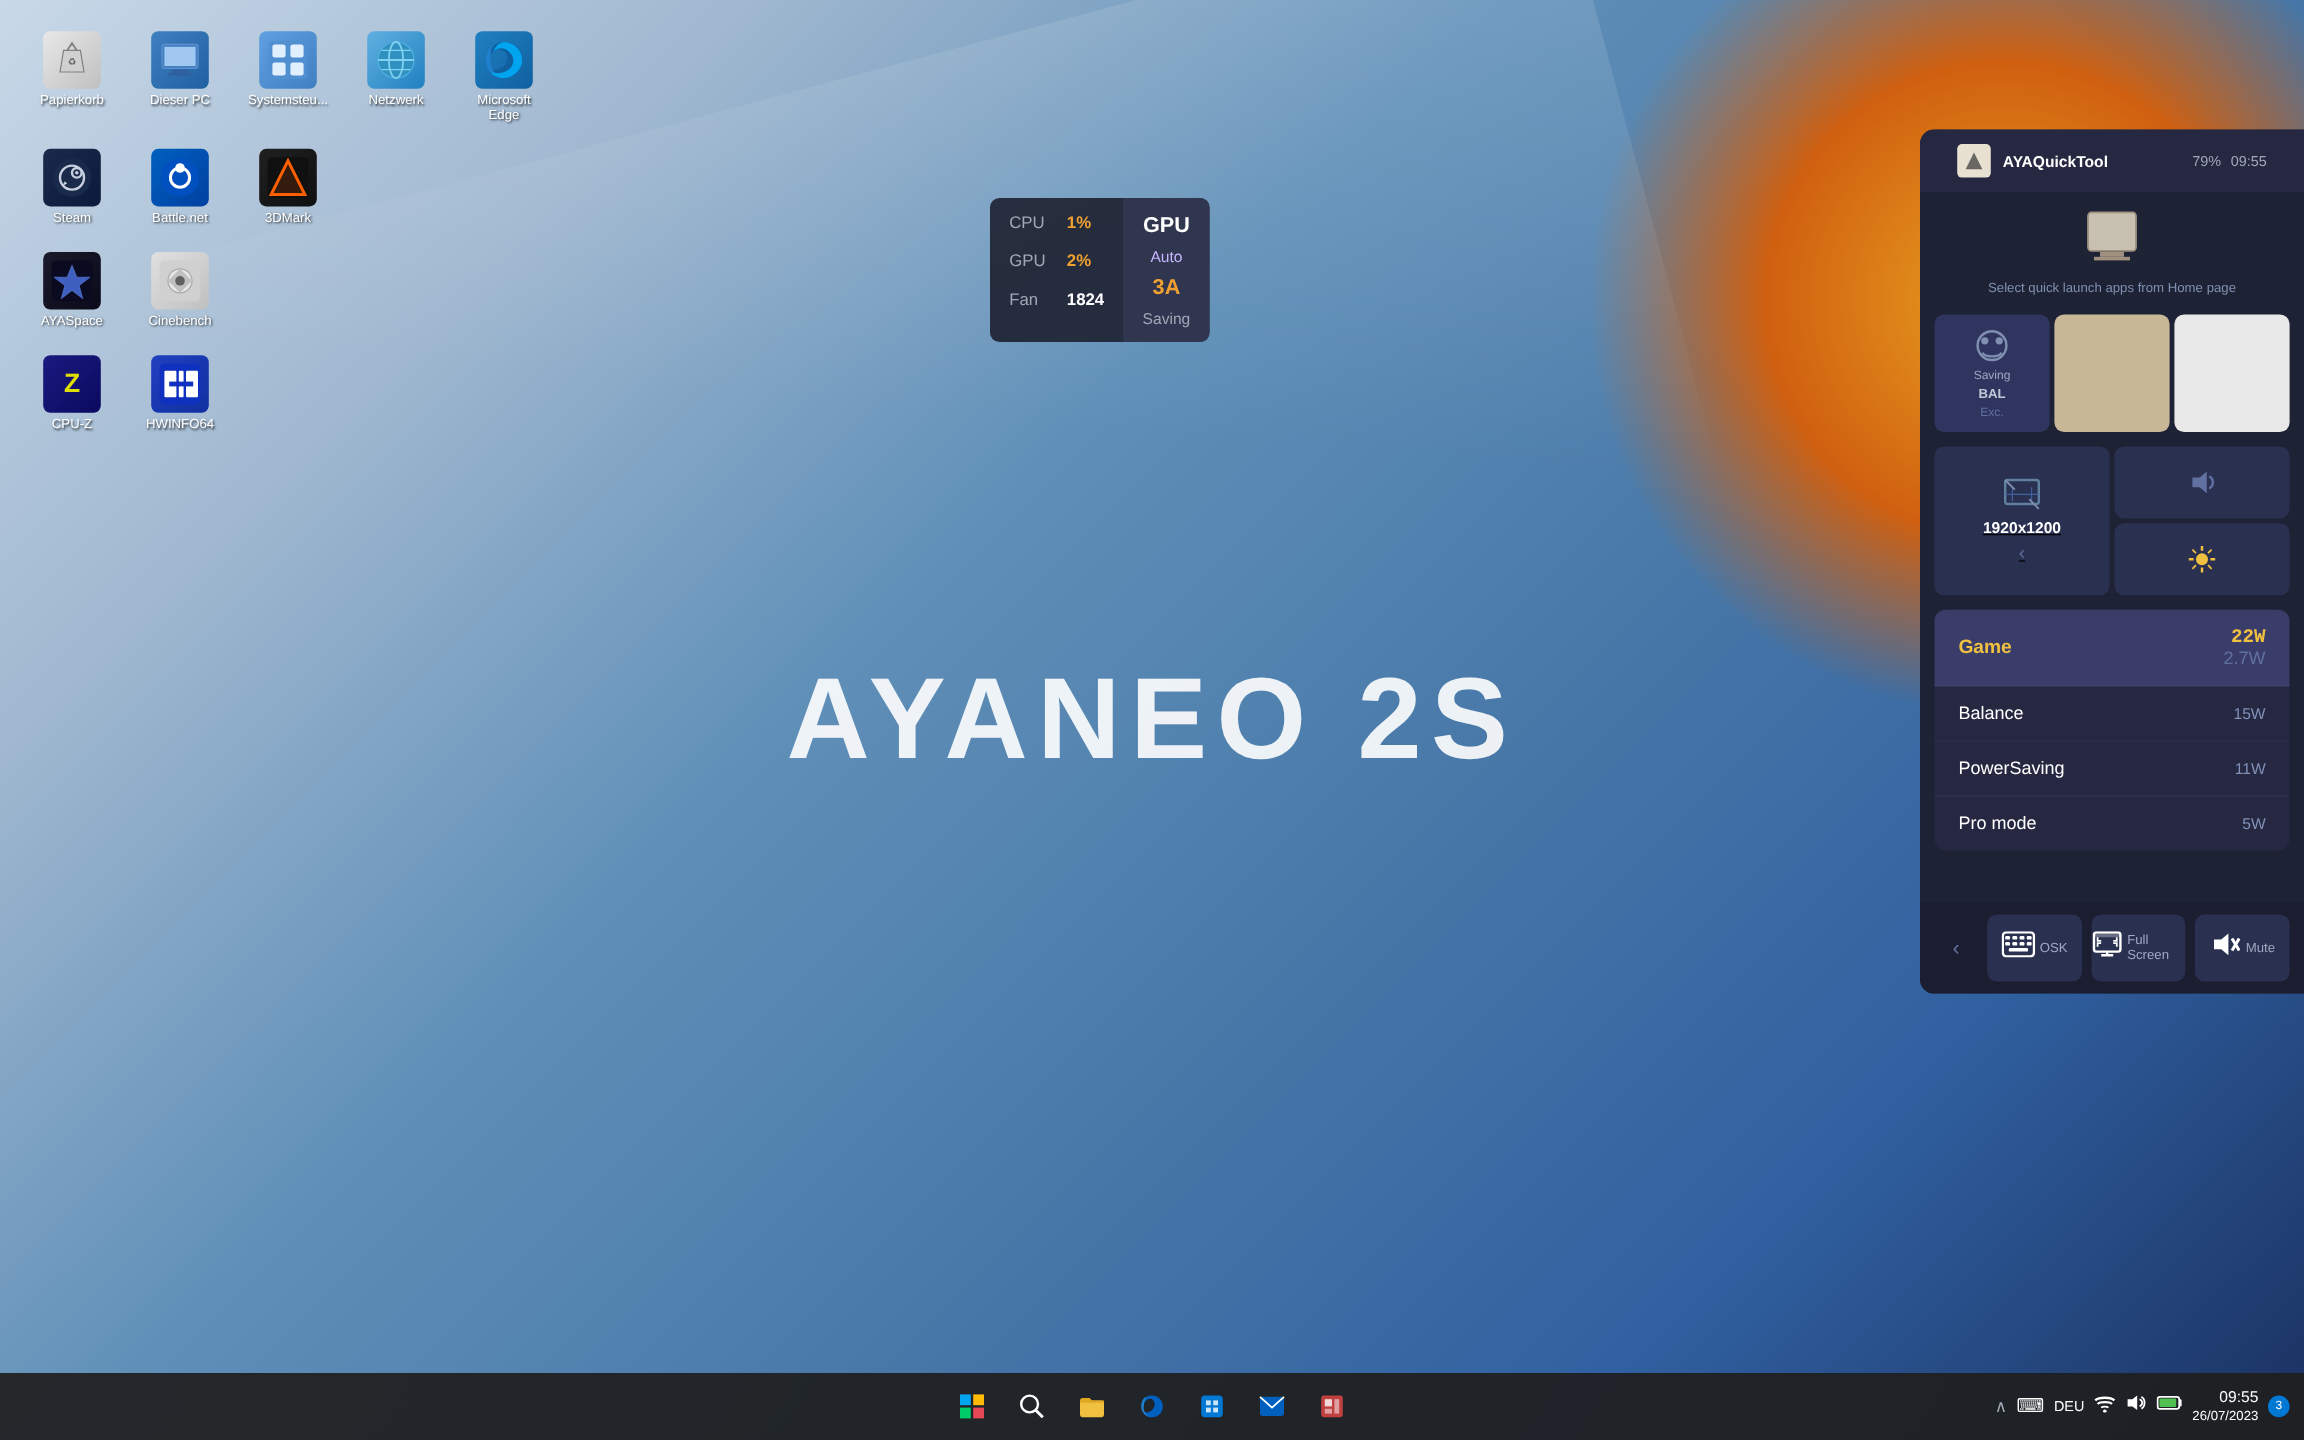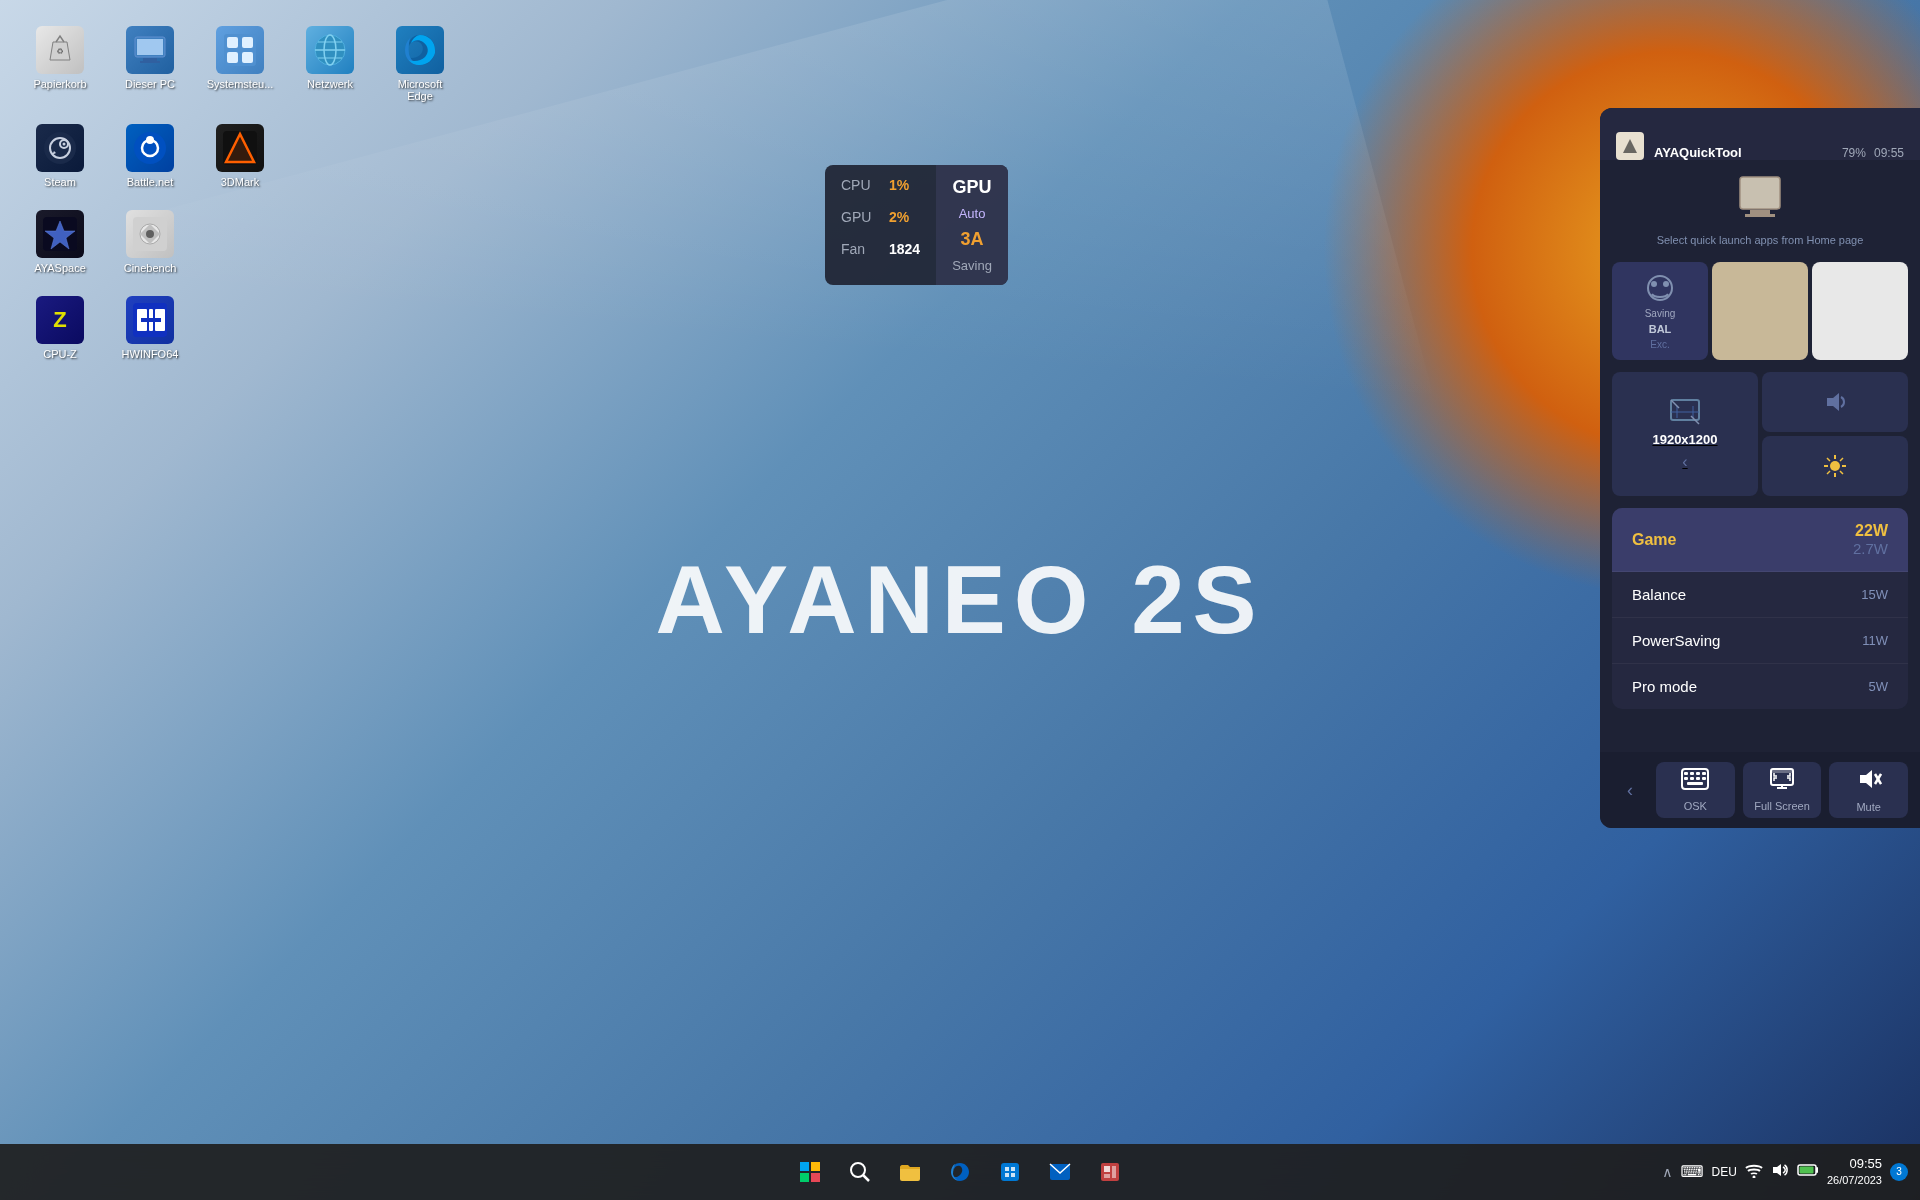--- a/index.html
+++ b/index.html
@@ -244,24 +244,24 @@
       height: 720px;
       background: #1e2235;
       border-radius: 12px 0 0 12px;
       overflow: hidden;
       z-index: 200;
       display: flex;
       flex-direction: column;
     }
     .aya-header {
       background: #252840;
-      padding: 0 16px;
+      padding: 0 31px;
       height: 52px;
       display: flex;
-      align-items: flex-end;
+      align-items: center;
       gap: 10px;
     }
     .aya-logo {
       width: 28px;
       height: 28px;
       background: #e8e0d0;
       border-radius: 4px;
       display: flex;
       align-items: center;
       justify-content: center;
@@ -396,20 +396,21 @@
       font-size: 16px;
     }
     .power-watt {
       color: #8090b8;
       font-size: 13px;
     }
     .power-watt.active-watt {
       color: #f0c040;
       font-size: 16px;
       font-weight: 700;
+      font-family: Liberation Mono, monospace;
     }
     .power-sub {
       color: #6070a0;
       font-size: 15px;
       text-align: right;
     }
 
     
     .aya-toolbar {
       background: #1a1e30;
@@ -427,21 +428,21 @@
       color: #6070a0;
       font-size: 18px;
       cursor: pointer;
     }
     .toolbar-btn {
       flex: 1;
       background: #2a3050;
       border-radius: 8px;
       height: 56px;
       display: flex;
-      flex-direction: column;
+      flex-direction: row;
       align-items: center;
       justify-content: center;
       gap: 4px;
       cursor: pointer;
     }
     .toolbar-btn-icon {
       font-size: 22px;
       color: white;
     }
     .toolbar-btn-label {

